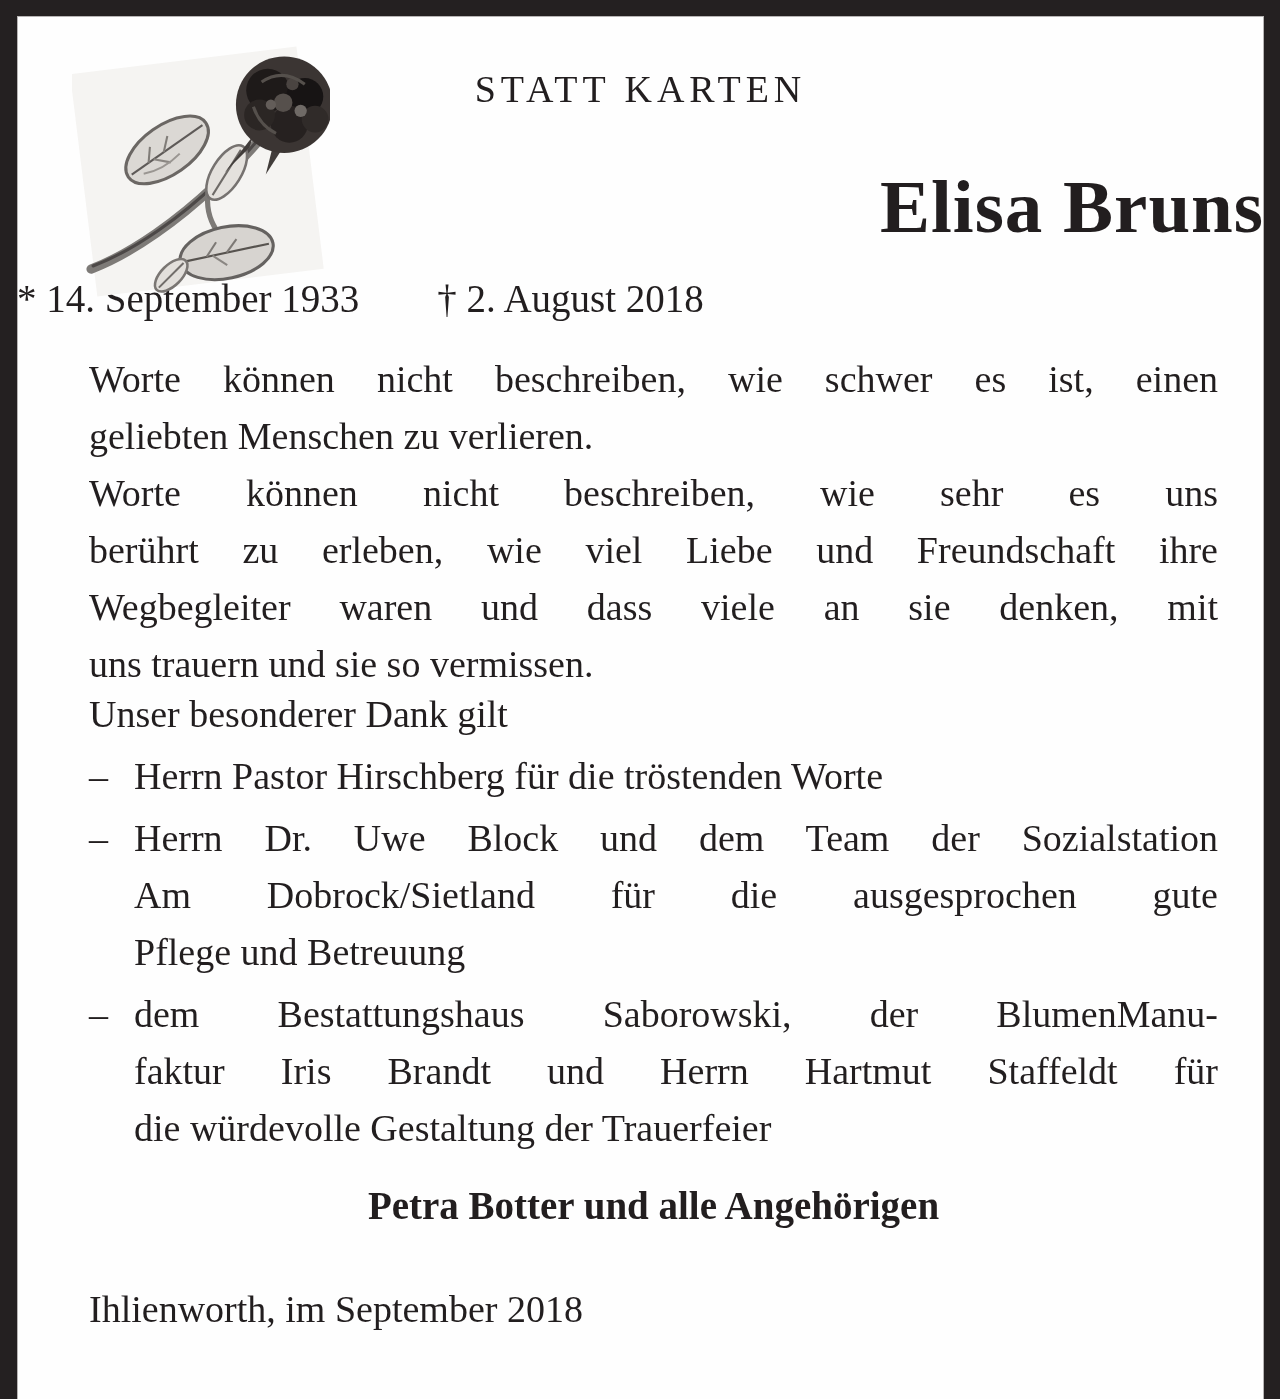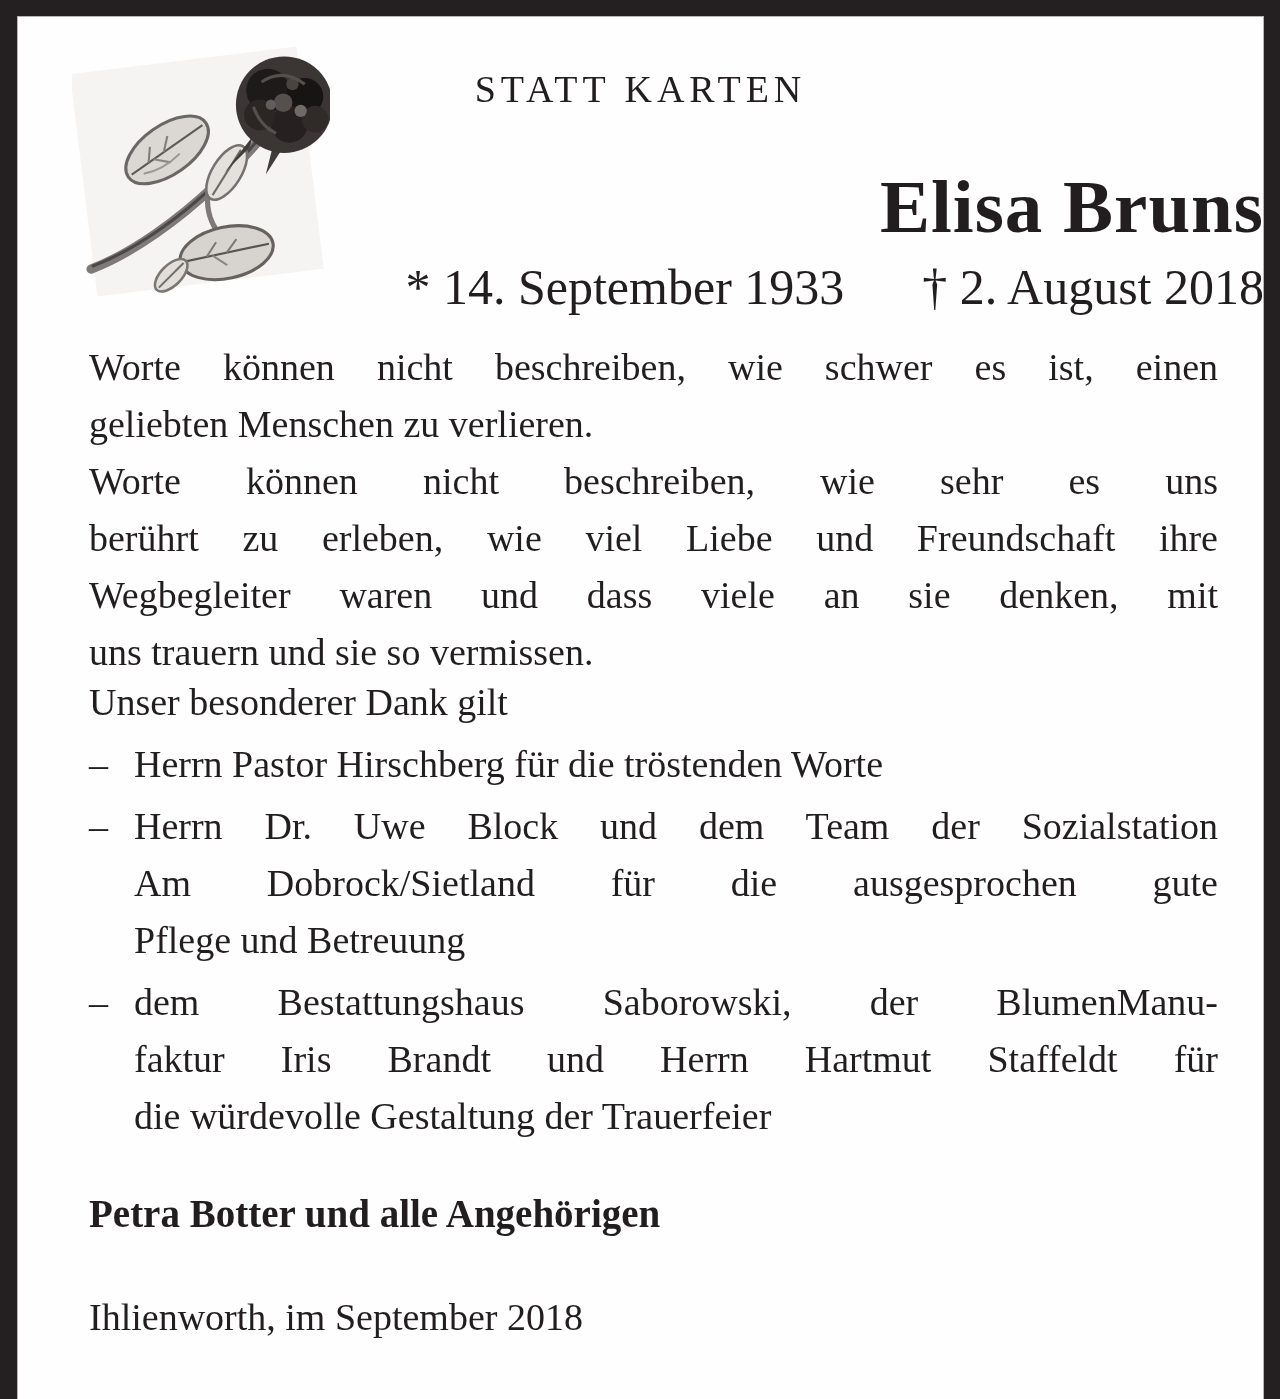--- a/index.html
+++ b/index.html
@@ -28,36 +28,36 @@
     letter-spacing:5px;
   }
   .name {
     margin:52px 0 0 0;
     text-align:right;
     font-size:75px; line-height:86px;
     font-weight:bold;
     letter-spacing:1px;
   }
   .dates {
-    margin-top:13px;
-    display:flex; justify-content:flex-end; gap:78px;
-    font-size:50px; line-height:48px;
+    margin-top:25px;
+    display:flex; justify-content:flex-start; gap:78px;
+    font-size:39px; line-height:48px;
   }
   .bodytext {
     margin:31px 46px 0 72px;
     font-size:38px; line-height:50px;
   }
   .line { text-align:justify; text-align-last:justify;margin-top:7px; }
   .line.last { text-align-last:left; }
   .thanks-intro { }
   .item { position:relative; padding-left:45px; margin-top:12px; }
   .item .dash { position:absolute; left:0; top:0; }
   .signature {
-    margin-top:48px;
-    text-align:left;
+    margin-top:28px;
+    text-align:center;
     font-weight:bold;
     font-size:39px; line-height:50px;
   }
   .place { margin-top:53px; }
 </style>
 </head>
 <body>
 
 <div class="card">
 

